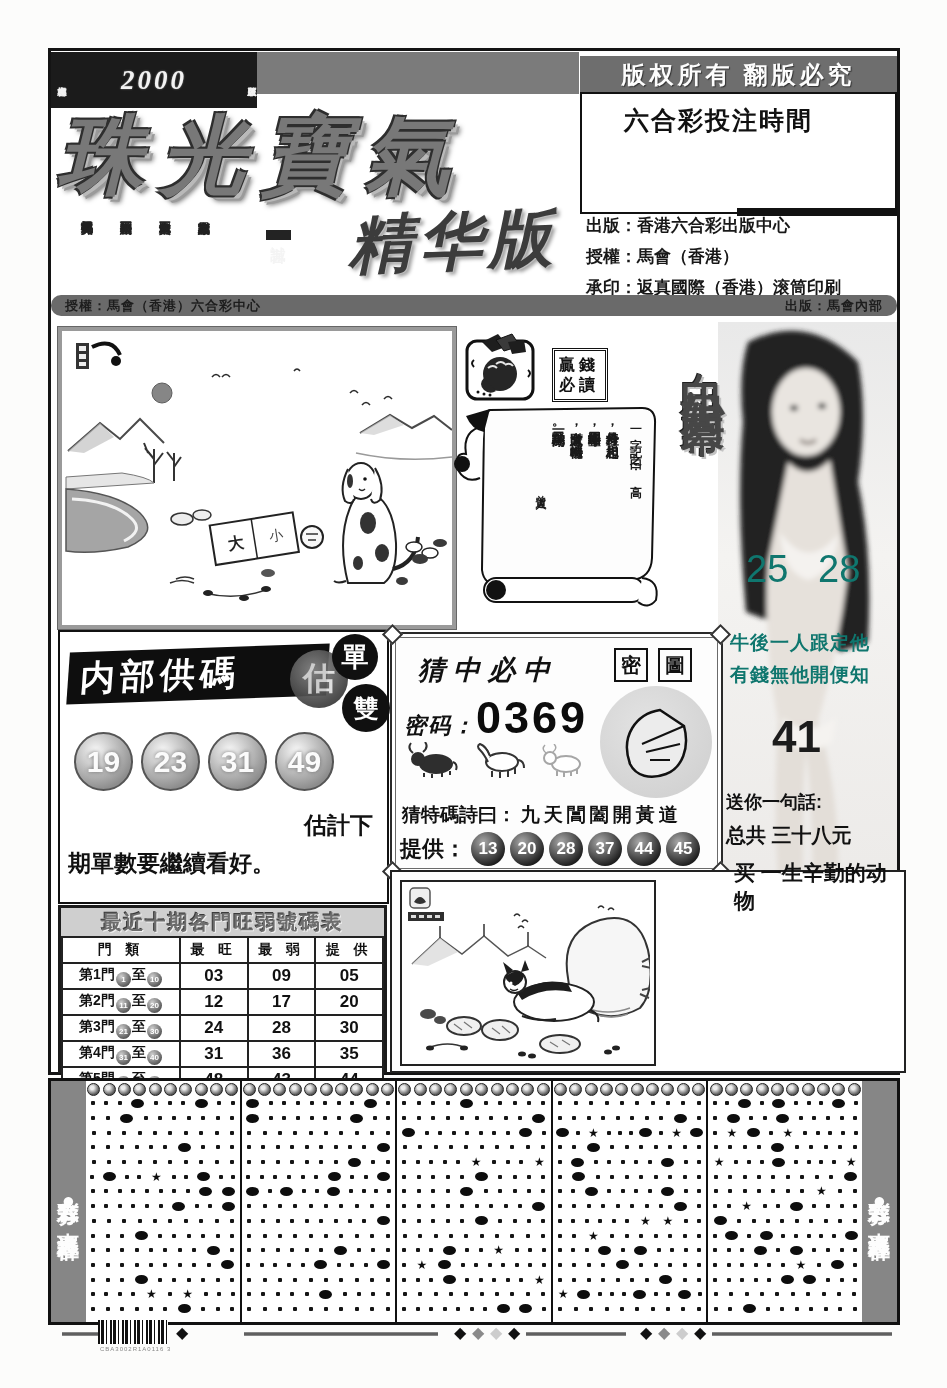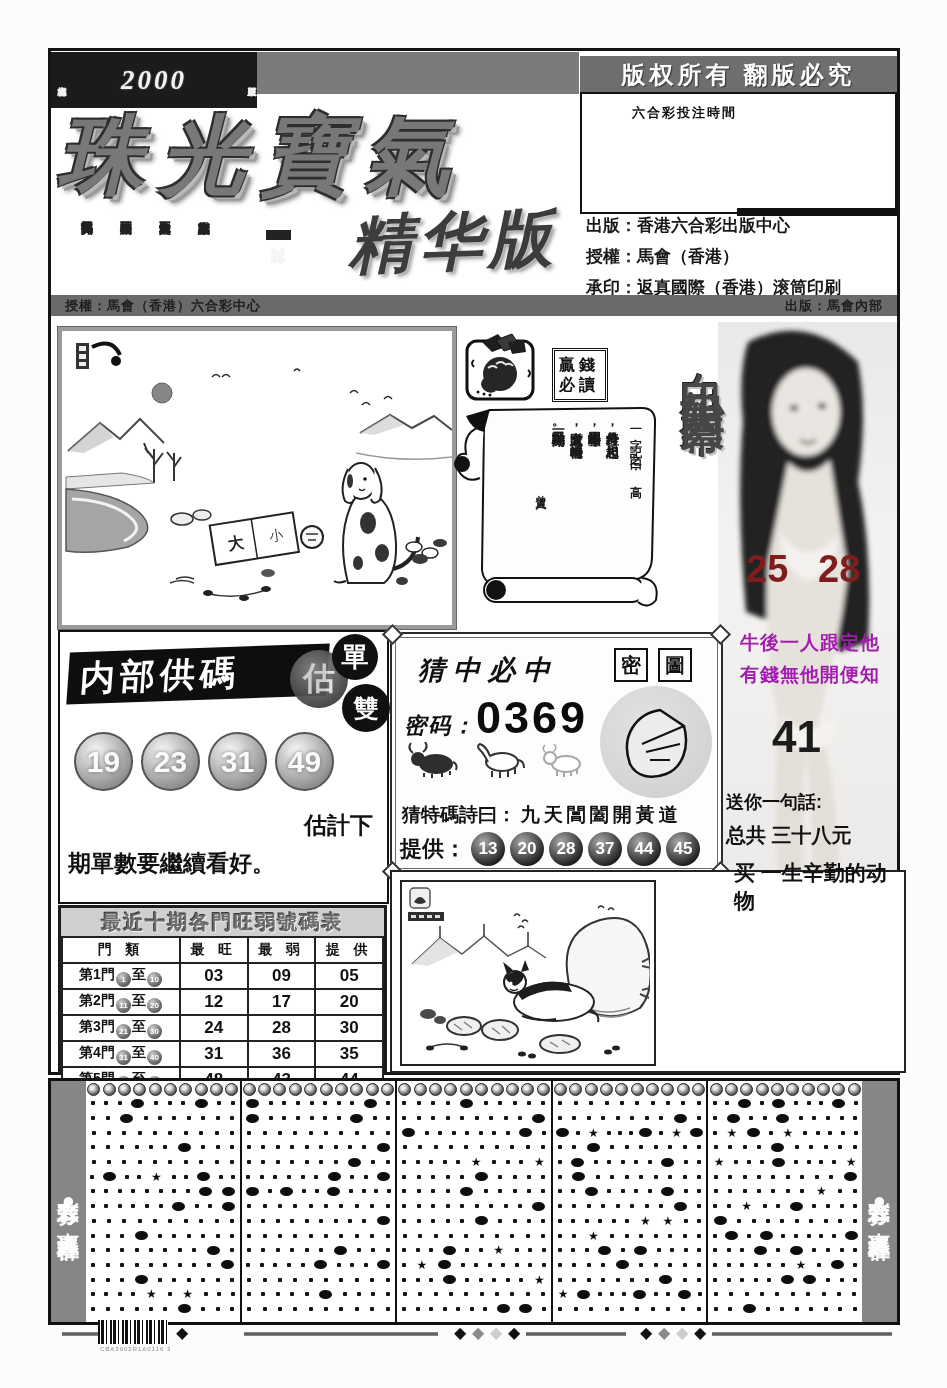--- a/index.html
+++ b/index.html
@@ -12,52 +12,52 @@
   #frame-main{left:48px;top:48px;width:846px;height:1021px;border:3px solid #141414;background:#fff;}
 
   
   #logo-band{left:51px;top:52px;width:528px;height:42px;background:#7b7b7b;}
   #logo-box{left:51px;top:52px;width:206px;height:56px;background:#1b1b1b;display:flex;align-items:center;}
   .logo-side{color:#f2f2f2;font-size:9px;line-height:10px;width:16px;text-align:center;font-weight:bold;}
   #logo-year{flex:1;text-align:center;color:#f3f3f3;font-size:27px;font-style:italic;font-weight:bold;letter-spacing:3px;font-family:"Liberation Serif",serif;text-shadow:0 0 2px #888;}
   #copyright-band{left:580px;top:56px;width:317px;height:38px;background:#6e6e6e;display:flex;align-items:center;justify-content:center;}
   #copyright-band span{color:#fdfdfd;font-size:24px;font-weight:bold;letter-spacing:4px;font-family:"Liberation Serif",serif;text-shadow:1px 1px 1px #333;}
   #betting-box{left:580px;top:92px;width:313px;height:118px;background:#fff;border:2px solid #111;}
-  #betting-label{position:absolute;left:42px;top:10px;font-size:13px;font-weight:bold;letter-spacing:2px;font-family:Liberation Mono, monospace;margin-left:8px;}
+  #betting-label{position:absolute;left:42px;top:10px;font-size:25px;font-weight:bold;letter-spacing:2px;font-family:Liberation Mono, monospace;}
   #betting-bar{position:absolute;right:-2px;bottom:-4px;width:160px;height:8px;background:#111;}
   #main-title{left:58px;top:98px;width:524px;font-size:86px;font-weight:bold;font-style:italic;letter-spacing:16px;color:#787878;font-family:"Liberation Serif",serif;white-space:nowrap;
     text-shadow:-2px -2px 0 #2e2e2e,2px -2px 0 #2e2e2e,-2px 2px 0 #2e2e2e,3px 3px 0 #b9b9b9,5px 5px 0 #9a9a9a,6px 6px 5px #777;}
   #idioms{left:80px;top:212px;height:90px;display:flex;gap:26px;}
   #idioms p{margin:0;font-size:12px;font-weight:bold;line-height:13px;color:#222;}
   #chengyan{left:266px;top:230px;background:#232323;color:#f4f4f4;font-size:15px;font-weight:bold;padding:5px 4px;line-height:17px;}
   #edition{left:348px;top:198px;font-size:64px;font-weight:bold;font-style:italic;color:#3c3c3c;font-family:"Liberation Serif",serif;letter-spacing:6px;transform:rotate(-2deg);
     text-shadow:1px 1px 0 #bdbdbd,3px 3px 4px #9f9f9f;}
   #publisher{left:586px;top:214px;width:310px;}
   #publisher p{margin:0 0 8px 0;font-size:17px;font-weight:bold;font-family:"Liberation Serif",serif;color:#181818;}
-  #gray-bar{left:51px;top:295px;width:846px;height:21px;background:#6a6a6a;display:flex;justify-content:space-between;align-items:center;padding:0 14px;box-sizing:border-box;}
+  #gray-bar{left:51px;top:295px;width:846px;height:21px;background:#6a6a6a;display:flex;justify-content:space-between;align-items:center;padding:0 14px;box-sizing:border-box;border-radius:10px;}
   #gray-bar span{font-size:13px;font-weight:bold;color:#1d1d1d;letter-spacing:1px;}
 
   
   #draw1-box{left:58px;top:327px;width:390px;height:294px;border:4px solid #9a9a9a;outline:1px solid #666;background:#fff;}
   #fist-icon{left:462px;top:332px;}
   #winread-box{left:552px;top:348px;width:42px;border:3px double #111;padding:4px 4px;background:#fff;}
   #winread-box div{font-size:16px;font-weight:bold;letter-spacing:4px;line-height:20px;font-family:"Liberation Serif",serif;}
   #scroll-wrap{left:446px;top:400px;width:228px;height:222px;}
   #scroll-text{position:absolute;left:44px;top:22px;bottom:44px;right:28px;writing-mode:vertical-rl;text-orientation:upright;}
   #scroll-text p{margin:0 3px;font-size:13px;line-height:15px;font-weight:bold;font-family:"Liberation Serif",serif;color:#1a1a1a;}
   #scroll-text p.intro{font-size:12px;letter-spacing:7px;margin-left:8px;}
   #scroll-text p.sig{font-size:11px;margin-top:64px;letter-spacing:2px;}
   #baixj-title{left:674px;top:338px;font-size:44px;font-weight:bold;color:#474747;letter-spacing:10px;line-height:56px;font-family:"Liberation Serif",serif;
     text-shadow:2px 2px 0 #c3c3c3,-1px -1px 0 #1f1f1f;}
   #photo{left:718px;top:322px;width:179px;height:582px;background:linear-gradient(180deg,#e9e9e9,#f4f3f1 40%,#eceae8);overflow:hidden;}
-  .photo-num{font-size:38px;font-weight:bold;color:#7f1d1d;z-index:3;}
+  .photo-num{font-size:38px;font-weight:normal;color:#0f766e;z-index:3;}
   #num25{left:746px;top:548px;} #num28{left:818px;top:548px;}
   #num33{left:772px;top:712px;font-size:44px;font-weight:bold;color:#1c1c1c;z-index:3;}
   #tip-lines{left:726px;top:630px;width:172px;z-index:3;}
-  #tip-lines p{margin:0 0 6px 14px;font-size:19px;font-weight:bold;font-family:"Liberation Serif",serif;color:#a21caf;letter-spacing:1px;}
+  #tip-lines p{margin:0 0 6px 4px;font-size:19px;font-weight:bold;font-family:"Liberation Serif",serif;color:#0f766e;letter-spacing:1px;}
   #gift{left:726px;top:790px;width:176px;z-index:3;}
   #gift .g1{font-size:18px;font-weight:bold;margin:0 0 8px 0;}
   #gift .g2{font-size:20px;font-weight:bold;margin:0 0 10px 0;}
   #gift .g3{font-size:21px;font-weight:bold;margin:8px;}
 
   
   #internal-box{left:58px;top:630px;width:327px;height:270px;border:2px solid #111;background:#fff;}
   #internal-banner{position:absolute;left:8px;top:16px;width:248px;height:52px;background:#0e0e0e;transform:rotate(-2deg) skewX(-6deg);
     color:#fff;font-size:35px;font-weight:bold;font-family:"Liberation Serif",serif;letter-spacing:5px;display:flex;align-items:center;padding-left:12px;}
   .badge{position:absolute;border-radius:50%;display:flex;align-items:center;justify-content:center;color:#fff;font-weight:bold;font-family:"Liberation Serif",serif;}

